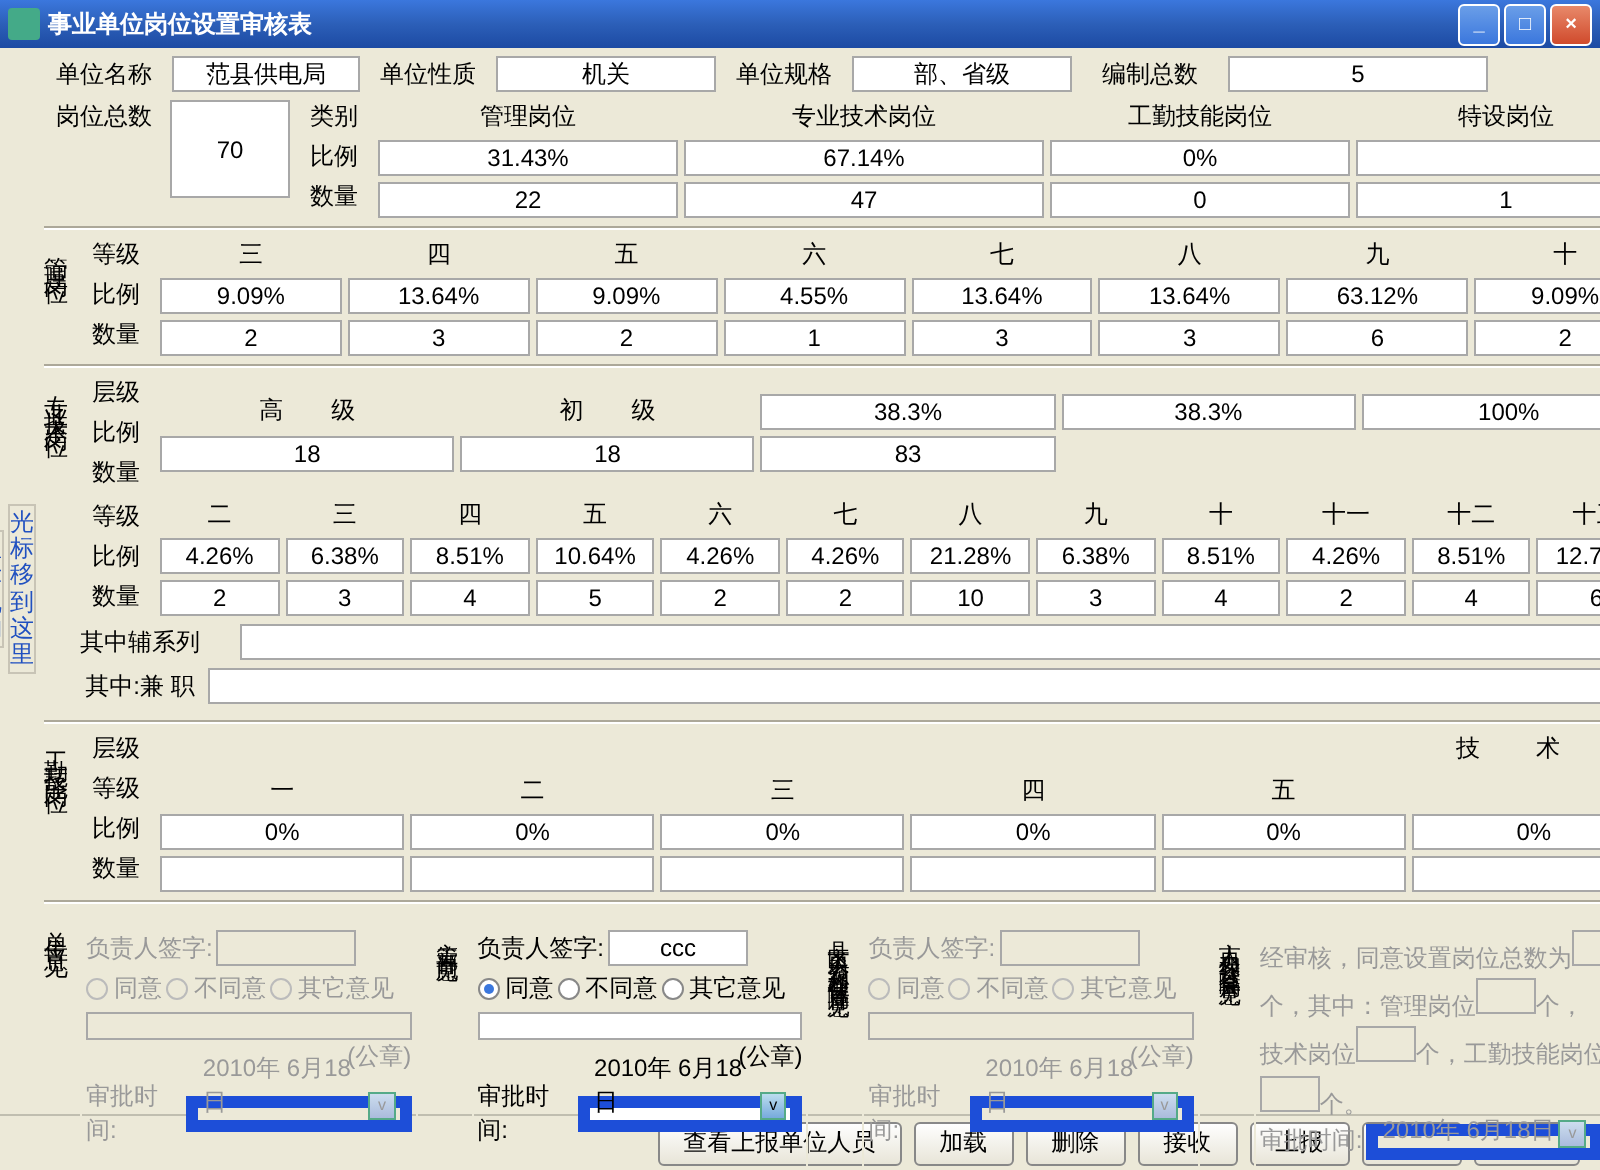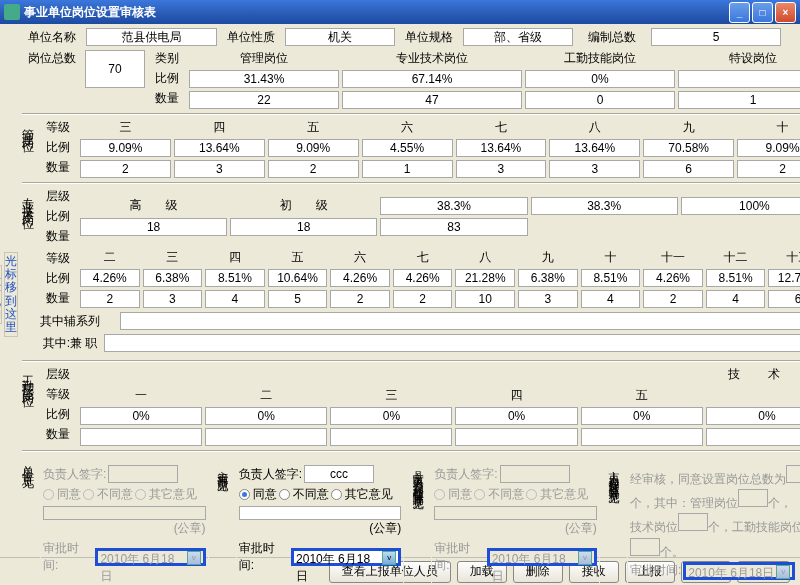--- a/index.html
+++ b/index.html
@@ -22,21 +22,21 @@
 .divider{height:2px;border-top:1px solid #aca899;border-bottom:1px solid #fff;margin:2px 0 4px}
 .sig-area{display:flex;gap:6px;margin-top:4px;flex:1}
 .sigbox{border:1px solid #ece9d8;padding:4px 2px 2px;flex:1;position:relative}
 .sigbox.dim{color:#999}
 .sigbox.dim .fld{background:#ece9d8}
 .sigrow{display:flex;align-items:center;margin-bottom:3px;gap:2px}
 .radio{width:11px;height:11px;border:1px solid #888;border-radius:50%;display:inline-block;vertical-align:middle;margin-right:1px;background:#fff}
 .radio.on::after{content:"";display:block;width:5px;height:5px;background:#3b77dd;border-radius:50%;margin:2px}
 .sigbox.dim .radio{background:#ece9d8;border-color:#bbb}
 .vtxt{writing-mode:vertical-rl;text-orientation:upright;letter-spacing:2px;font-size:11px;padding:2px 0}
-.datebox{display:flex;align-items:flex-start;border:3px solid #1d4ed8;background:#fff;height:18px;padding:0 2px}
+.datebox{display:flex;align-items:flex-end;border:6px solid #1d4ed8;background:#fff;height:18px;padding:0 2px}
 .datebox.dis{background:#ece9d8;color:#999}
 .datebox .dd{width:14px;height:14px;background:linear-gradient(#cde,#abd);border:1px solid #5a8;text-align:center;font-size:8px;line-height:12px;margin-left:2px}
 .btn{background:linear-gradient(#fefefe,#e8e5d8);border:1px solid #888;border-radius:3px;height:22px;padding:0 12px;display:flex;align-items:center;justify-content:center}
 .footer{height:28px;display:flex;align-items:center;justify-content:flex-end;gap:6px;padding:0 10px;border-top:1px solid #c0beb0;background:#ece9d8}
 .grid{display:grid;gap:3px}
 </style>
 </head>
 <body>
 
 <div class="titlebar">
@@ -51,33 +51,33 @@
   <div class="leftbar">
     <div class="grp">光标移到这里</div>
     <div class="grp">显示机构</div>
 
   </div>
 
   <div class="content">
 
     <div class="row" style="gap:4px">
       <div class="lbl" style="width:60px">单位名称</div>
-      <div class="fld" style="width:131px">范县供电局</div>
+      <div class="fld" style="width:94px">范县供电局</div>
       <div class="lbl" style="width:60px">单位性质</div>
       <div class="fld" style="width:110px">机关</div>
       <div class="lbl" style="width:60px">单位规格</div>
       <div class="fld" style="width:110px">部、省级</div>
       <div class="lbl" style="width:70px">编制总数</div>
       <div class="fld" style="width:130px">5</div>
     </div>
 
     <div class="row" style="align-items:flex-start;gap:4px">
       <div style="display:flex;flex-direction:row;gap:3px">
         <div class="lbl" style="width:60px">岗位总数</div>
-        <div class="fld" style="width:60px;height:38px">70</div>
+        <div class="fld" style="width:60px;height:49px">70</div>
       </div>
       <div style="display:flex;flex-direction:column;gap:3px;width:36px">
         <div class="lbl">类别</div>
         <div class="lbl">比例</div>
         <div class="lbl">数量</div>
       </div>
       <div id="sum-cols" class="grid" style="grid-template-columns:150px 180px 150px 150px;flex:1">
           <div class="lbl">管理岗位</div>
           <div class="lbl">专业技术岗位</div>
           <div class="lbl">工勤技能岗位</div>
@@ -110,21 +110,21 @@
           <div class="lbl">七</div>
           <div class="lbl">八</div>
           <div class="lbl">九</div>
           <div class="lbl">十</div>
           <div class="fld">9.09%</div>
           <div class="fld">13.64%</div>
           <div class="fld">9.09%</div>
           <div class="fld">4.55%</div>
           <div class="fld">13.64%</div>
           <div class="fld">13.64%</div>
-          <div class="fld">70.58%</div>
+          <div class="fld">63.12%</div>
           <div class="fld">9.09%</div>
           <div class="fld">2</div>
           <div class="fld">3</div>
           <div class="fld">2</div>
           <div class="fld">1</div>
           <div class="fld">3</div>
           <div class="fld">3</div>
           <div class="fld">6</div>
           <div class="fld">2</div>
         </div>

